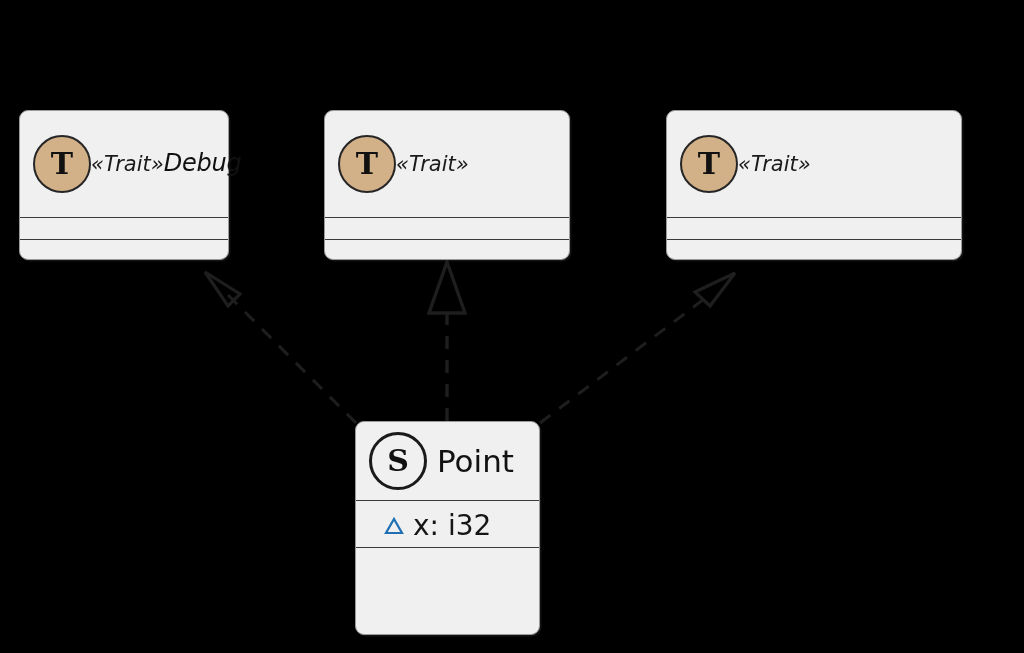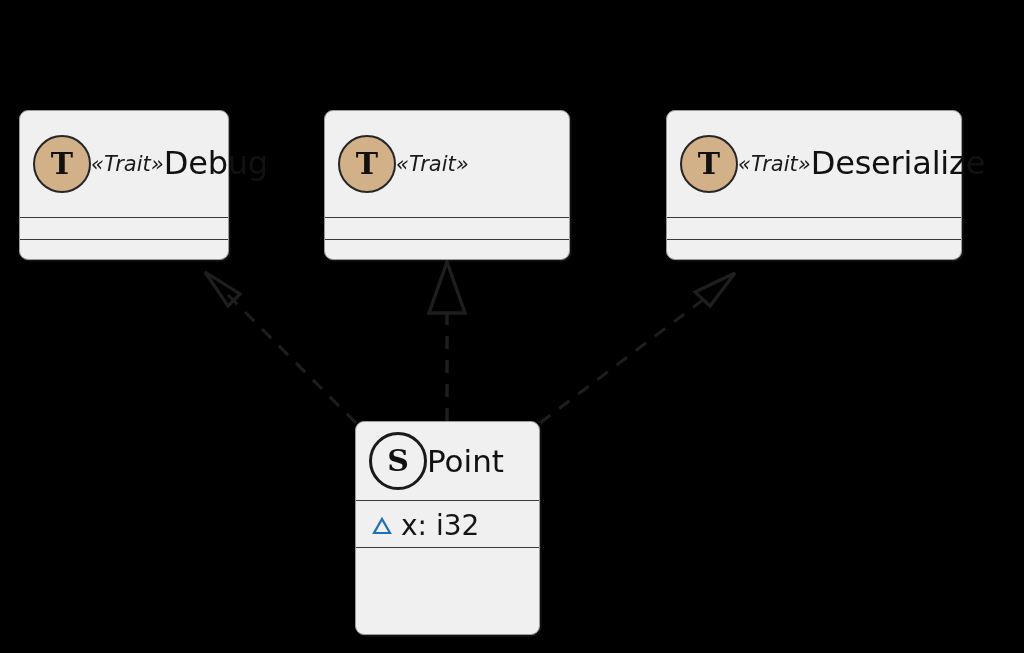--- a/index.html
+++ b/index.html
@@ -74,41 +74,43 @@
     flex: 1 1 auto;
     line-height: 1.06;
   }
   .stereotype {
     font-style: italic;
     font-size: 21px;
     color: #1A1A1A;
     white-space: nowrap;
   }
   .node-name-italic {
-    font-size: 32px;
+    font-style: italic;
+    font-size: 24px;
     color: #111111;
     white-space: nowrap;
     letter-spacing: -0.2px;
   }
   .node-name-plain {
     font-style: normal;
     font-size: 31px;
     color: #111111;
     white-space: nowrap;
+    padding-left: 10px;
   }
   .divider {
     height: 0;
     border-top: 1.6px solid #3A3A3A;
     margin: 0;
   }
   .compartment-empty {
     height: 21px;
   }
   .members {
-    padding: 6px 0 2px 16px;
+    padding: 6px 0 2px 28px;
     text-align: right;
   }
   .member-row {
     display: flex;
     align-items: center;
     gap: 9px;
     height: 38px;
     font-size: 28px;
     color: #151515;
     white-space: nowrap;
@@ -169,21 +171,20 @@
     <div class="compartment-empty"></div>
     <div class="divider"></div>
     <div class="compartment-empty"></div>
   </div>
 
   <div class="node" style="left:666px; top:110px; width:296px; height:150px;">
     <div class="node-header" style="height:106px; padding:0 12px 0 13px;">
       <div class="icon-badge icon-trait">T</div>
       <div class="title-stack">
         <span class="stereotype">«Trait»</span>
-        <span class="node-name-italic">Deserialize</span>
       </div>
     </div>
     <div class="divider"></div>
     <div class="compartment-empty"></div>
     <div class="divider"></div>
     <div class="compartment-empty"></div>
   </div>
 
   <div class="node" style="left:355px; top:421px; width:185px; height:214px;">
     <div class="node-header" style="height:78px; padding:0 10px 0 13px;">

